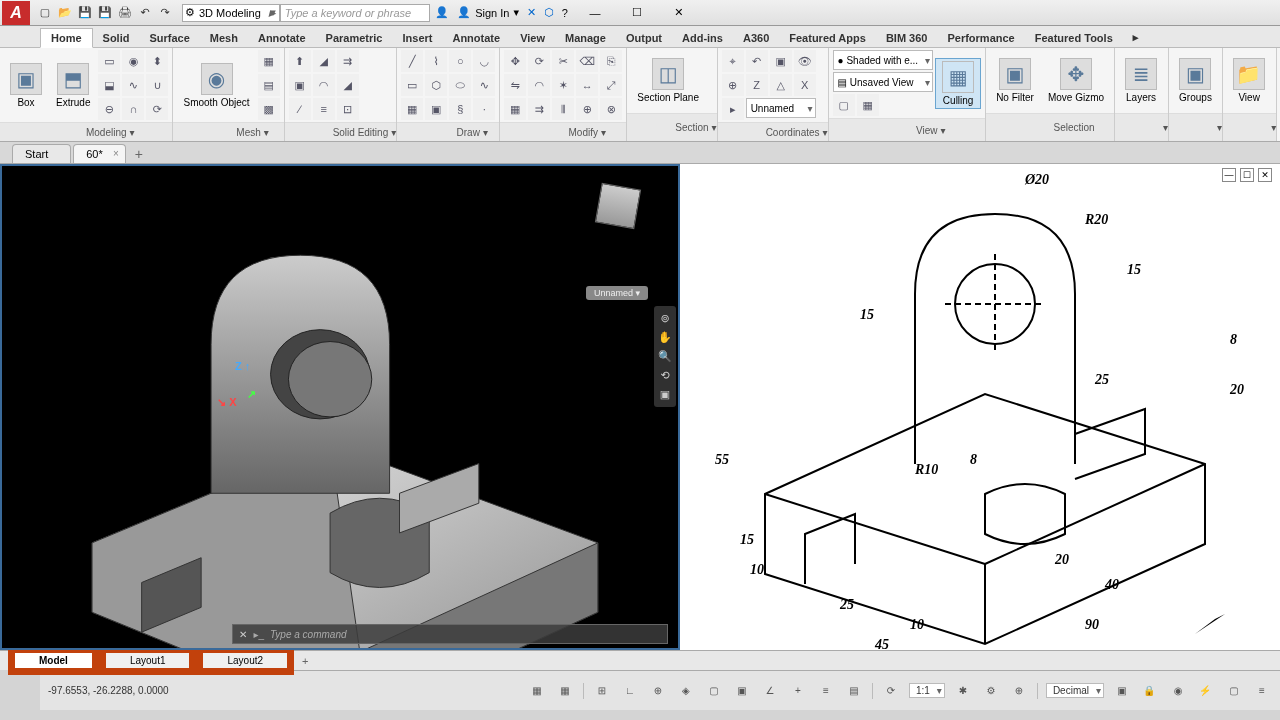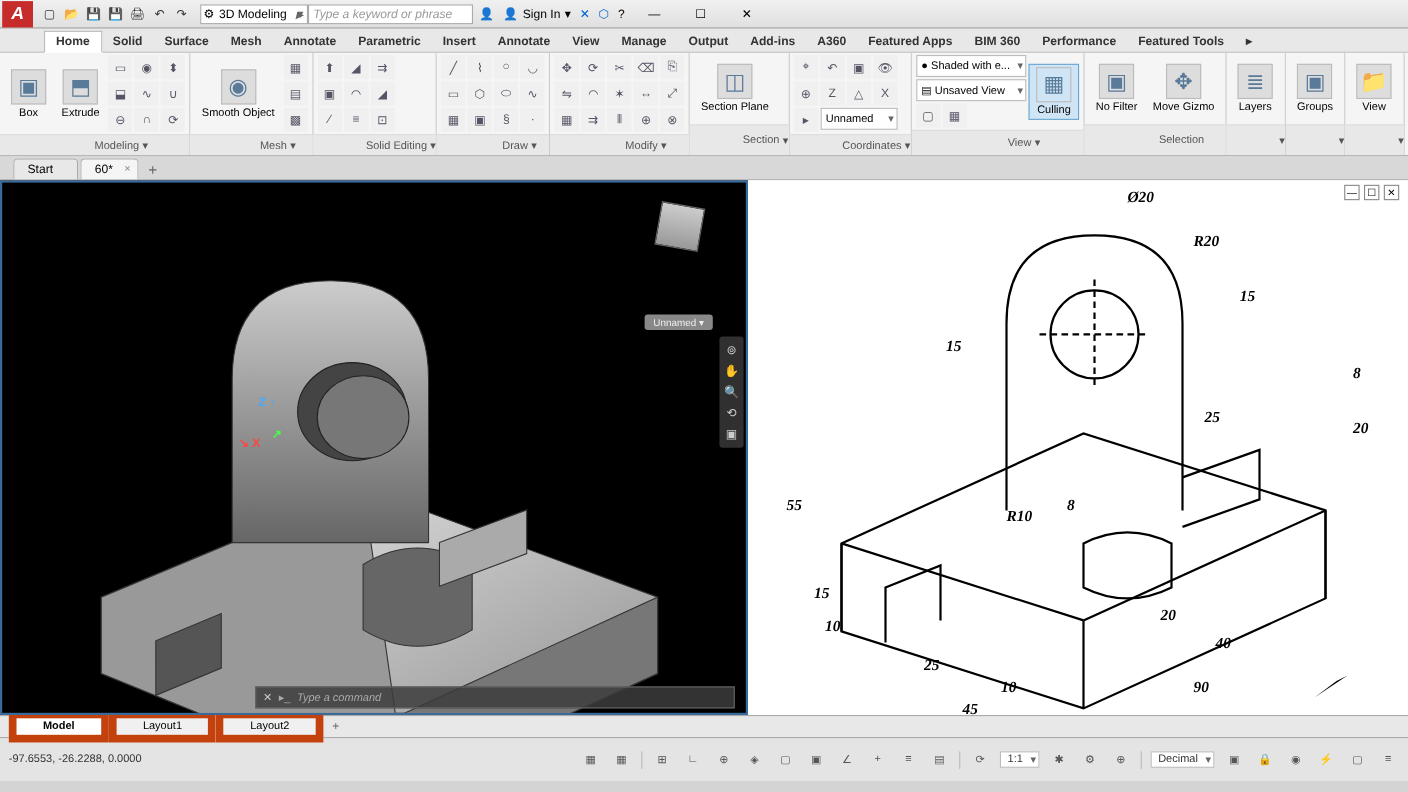--- a/index.html
+++ b/index.html
@@ -75,21 +75,21 @@
 .sketch svg{width:100%;height:100%;}
 .sketch text{font-family:serif;font-style:italic;font-weight:bold;}
 
 
 .layout-tabs { height: 20px; background: #e8e8e8; display: flex; align-items: center; padding-left: 8px; gap: 0; border-top:1px solid #aaa;}
 .ltab { padding: 2px 24px; border: 7px solid #c2410c; background: #f0f0f0; font-size: 10px; cursor: pointer; }
 .ltab.active { background: #fff; font-weight: bold; }
 .ltab-add{padding:2px 8px;cursor:pointer;color:#666;}
 
 
-.statusbar { height: 40px; background: #e4e4e4; display: flex; align-items: center; padding: 0 8px; font-size: 10px; color: #333; border-top:1px solid #aaa; gap:8px;}
+.statusbar { height: 40px; background: #e4e4e4; display: flex; align-items: center; padding: 0 8px; font-size: 10px; color: #333; border-top:1px solid #aaa; gap:8px;margin-left:40px;}
 .statusbar .coords{min-width:150px;}
 .statusbar .spacer{flex:1;}
 .st-btn{width:20px;height:18px;display:flex;align-items:center;justify-content:center;cursor:pointer;color:#555;border:1px solid transparent;}
 .st-sep{width:1px;height:16px;background:#bbb;}
 .st-combo{border:1px solid #bbb;background:#fff;padding:1px 14px 1px 6px;position:relative;}
 .st-combo::after{content:"▾";position:absolute;right:2px;color:#666;}
 </style>
 </head>
 <body>
 

